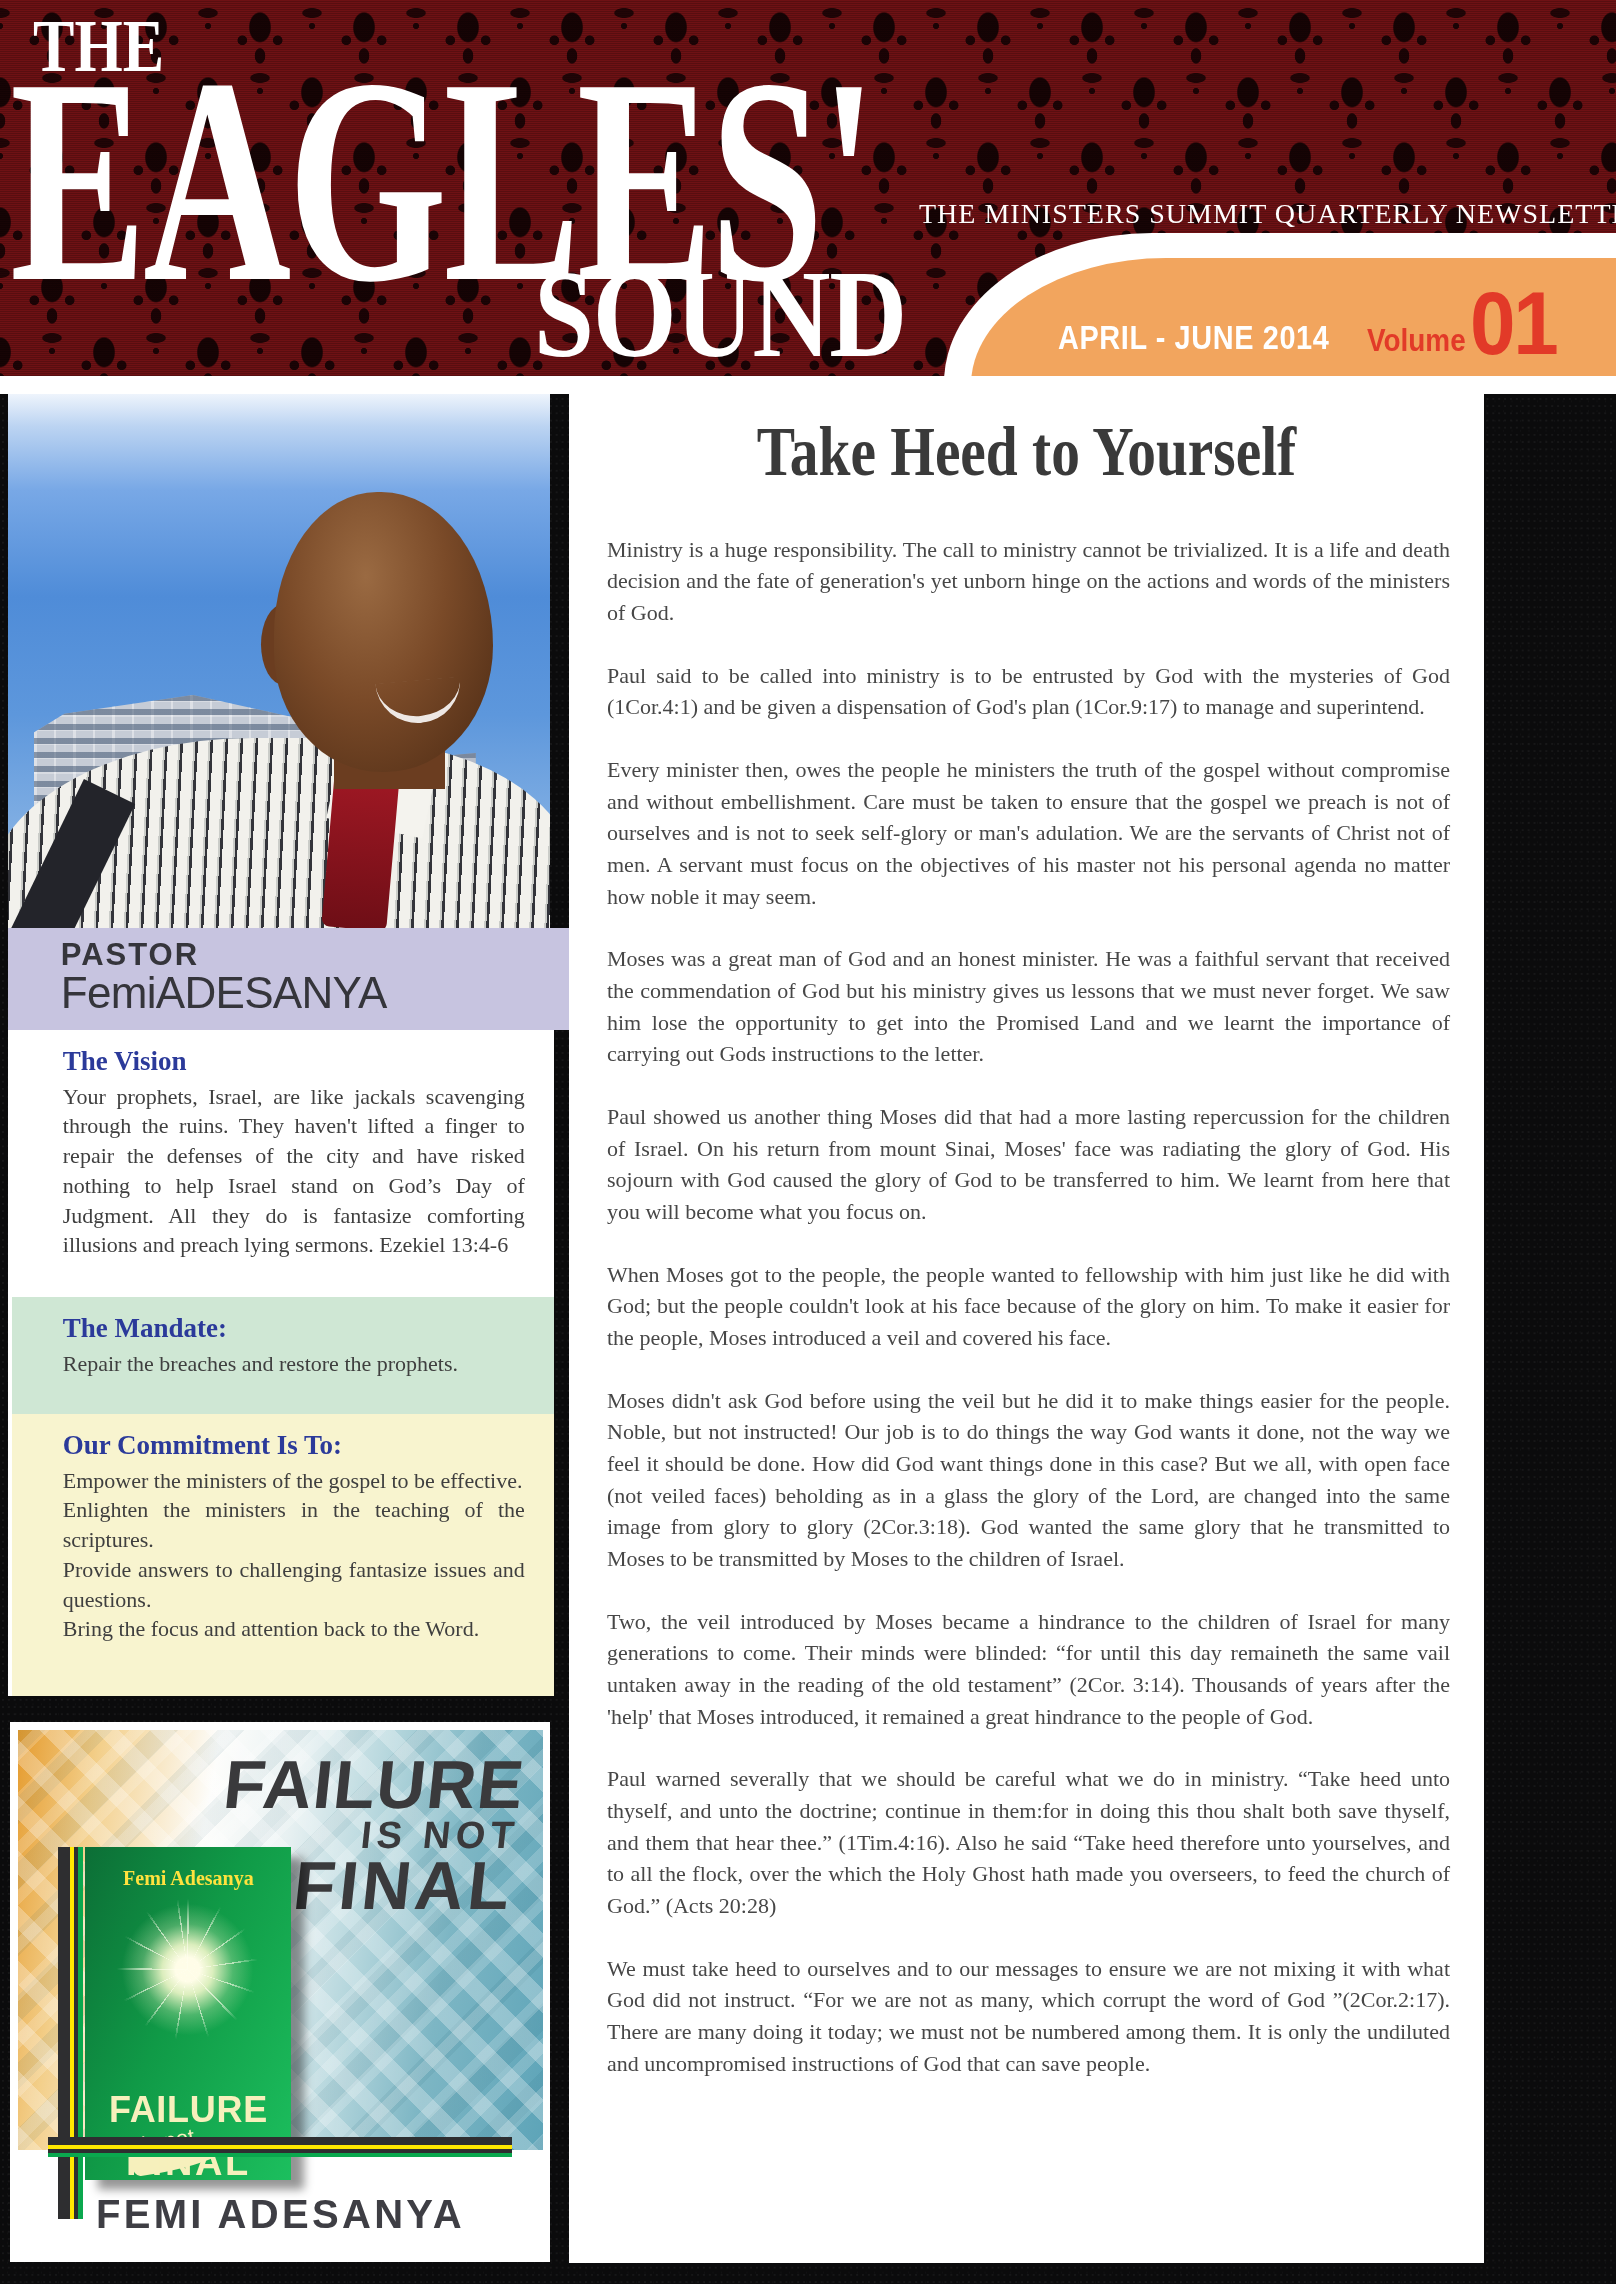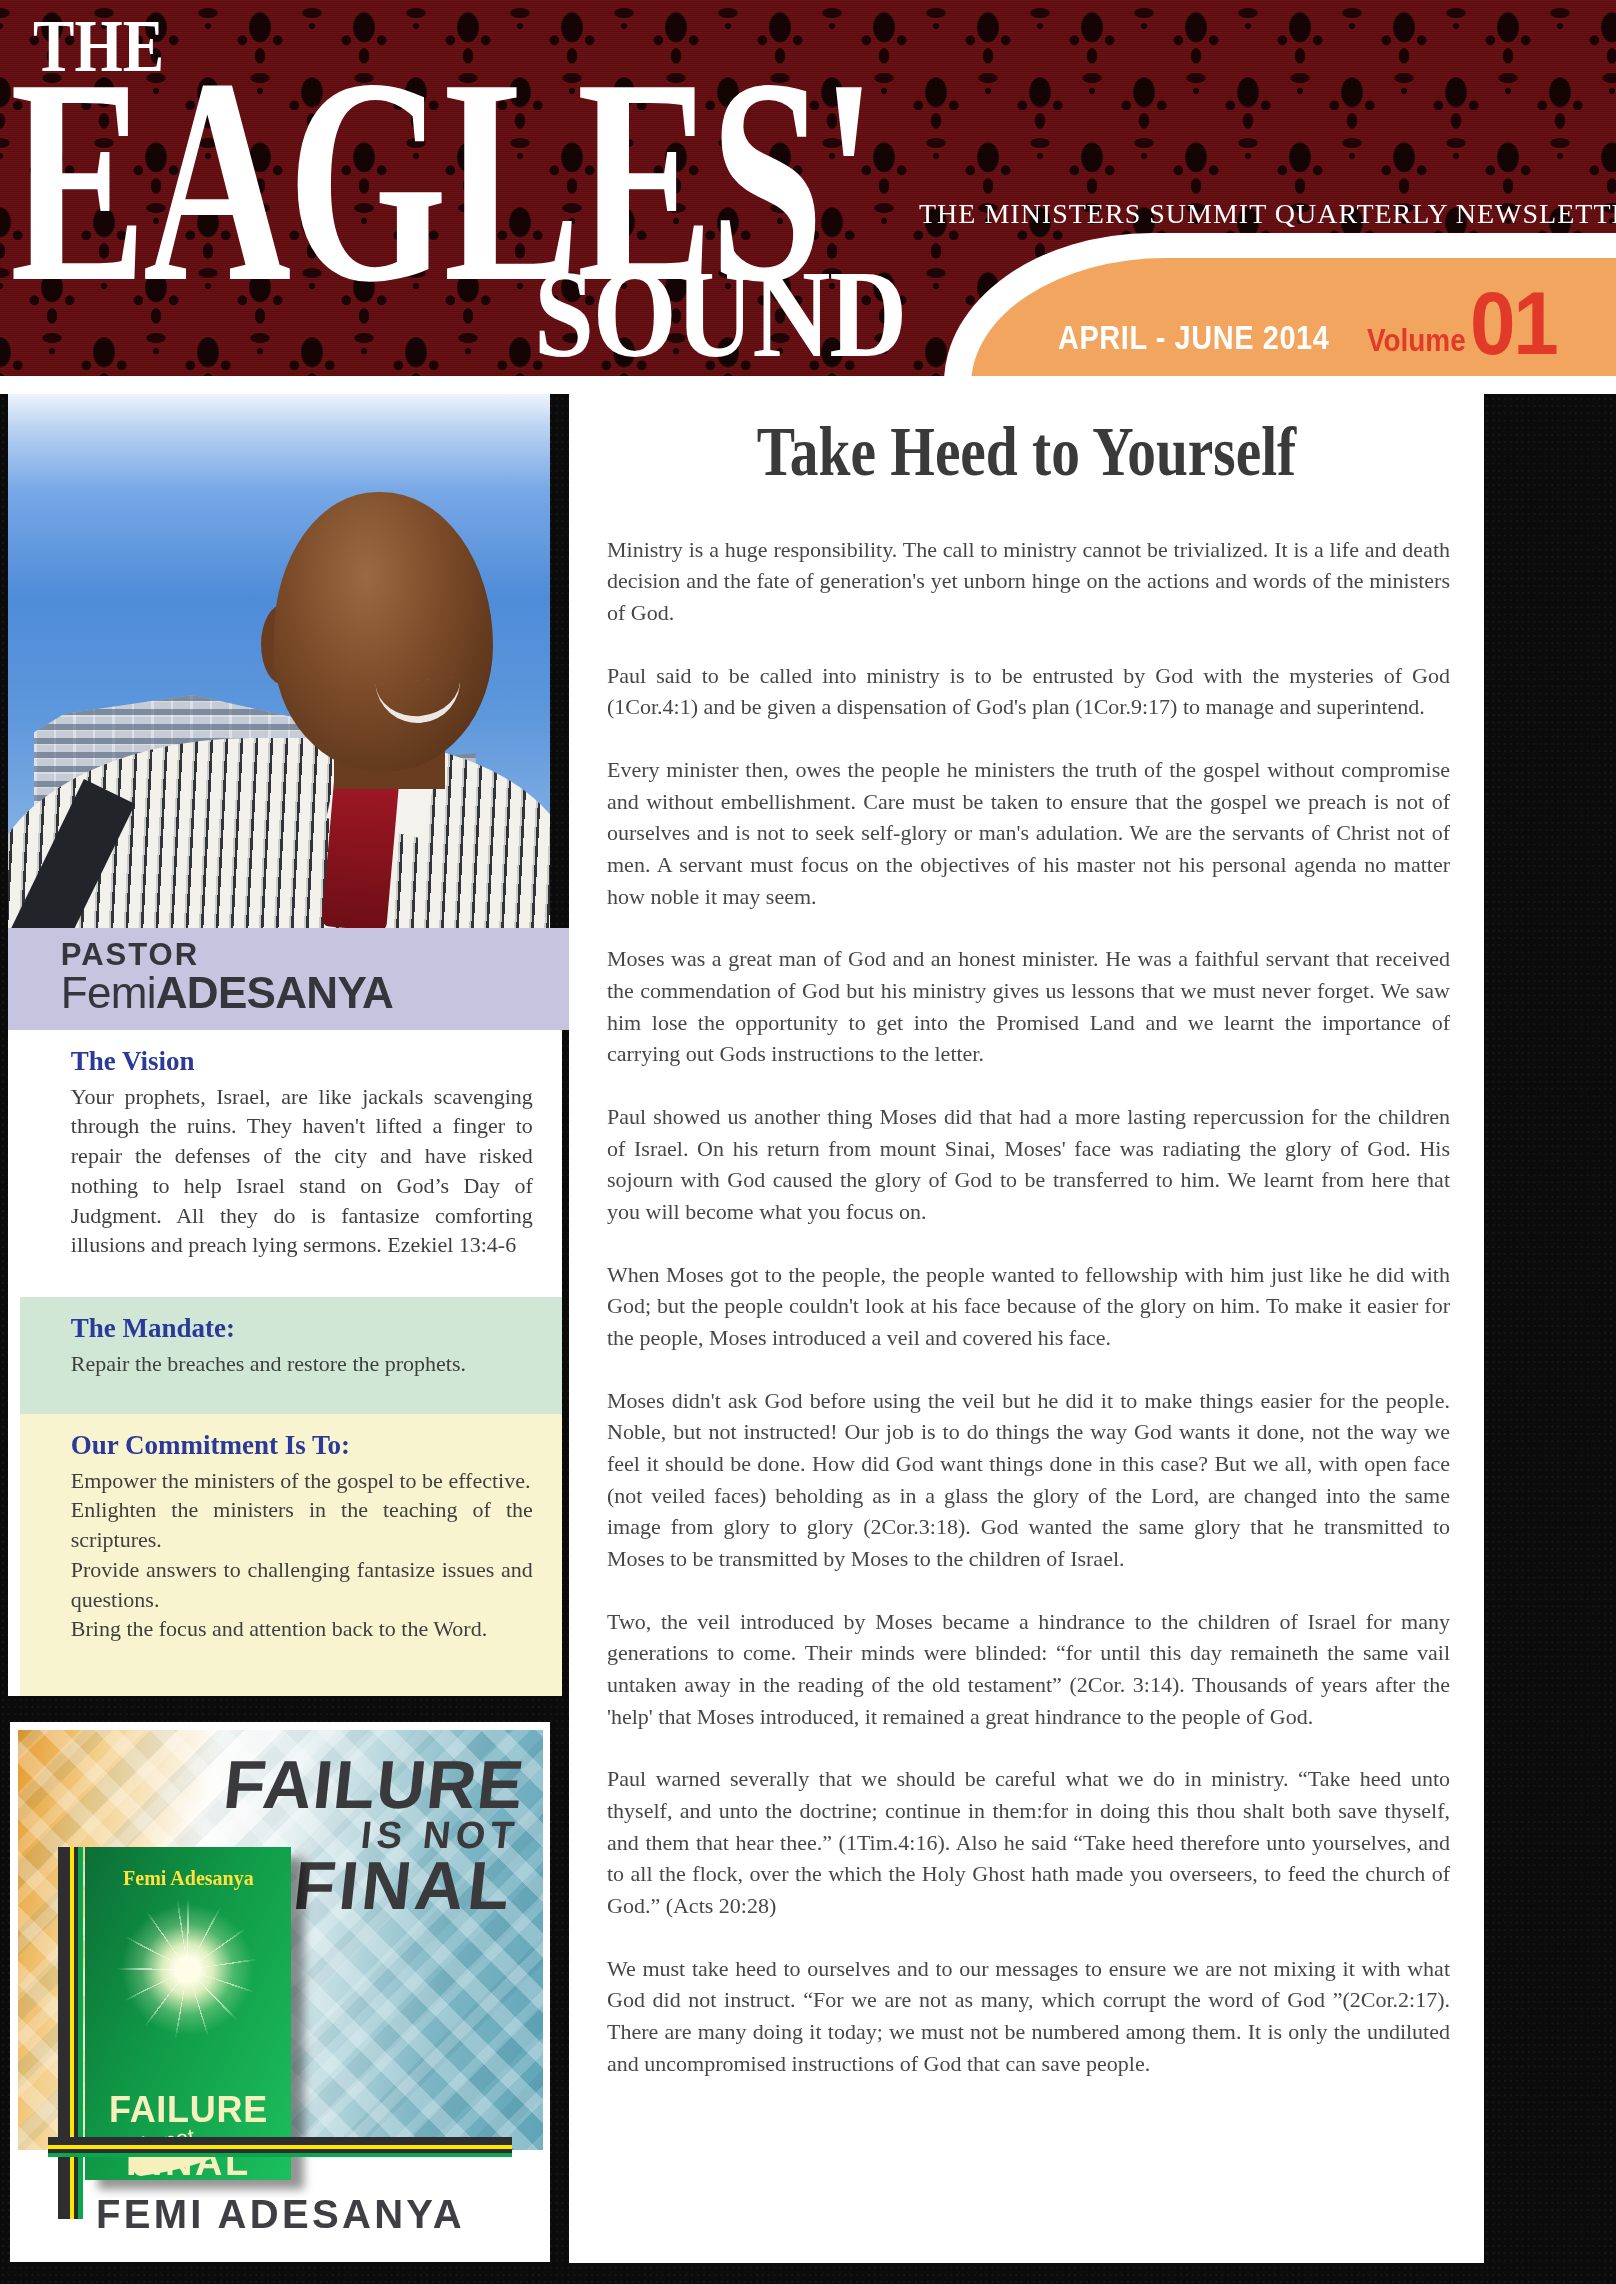--- a/index.html
+++ b/index.html
@@ -73,22 +73,22 @@
      border-radius:48% 52% 50% 50%/52% 56% 46% 44%;
      background:radial-gradient(ellipse at 42% 30%,#9a6a42 0%,#7a4a28 45%,#5a341a 82%);}
   .ear{position:absolute;left:253px;top:210px;width:46px;height:81px;border-radius:50%;background:#6b3d20;}
   .smile{position:absolute;left:369px;top:286px;width:85px;height:36px;border-radius:0 0 46px 46px;
      border-bottom:7.8px solid rgba(255,255,255,.88);transform:rotate(-5deg);}
   .name-band{position:absolute;left:0;top:534px;width:542px;height:102px;background:#c7c4e0;color:#35353b;
      font-family:"Liberation Sans",sans-serif;padding-left:35px;}
   .pastor{position:absolute;left:53px;top:9px;font-weight:bold;font-size:31px;letter-spacing:2px;}
   .pastor-name{position:absolute;left:53px;top:40px;font-size:44px;letter-spacing:-0.7px;white-space:nowrap;}
   .pastor-name .fn{font-weight:400;}
-  .pastor-name .ln{font-weight:700;}
-  .side-sec{position:absolute;left:12px;width:542px;box-sizing:border-box;padding:15.6px 29px 0 51px;}
+  .pastor-name .ln{font-weight:400;}
+  .side-sec{position:absolute;left:4px;width:542px;box-sizing:border-box;padding:15.6px 29px 0 51px;}
   .vision{top:636px;height:267px;background:#fff;}
   .mandate{top:903px;height:125px;background:#cfe7d4;}
   .commitment{top:1020px;height:282px;background:#f8f4cf;}
   .side-h{color:#2b3a9a;font-weight:bold;font-size:27px;margin:0 0 5.2px 0;}
   .side-p,.side-item{color:#3f3f3f;font-size:22px;line-height:1.35;text-align:justify;margin:0;}
 
   
   .adbox{position:absolute;left:10.4px;top:1722px;width:540px;height:540px;background:#fff;}
   .ad-bg{position:absolute;left:7.8px;right:7.8px;top:7.8px;height:420px;
     background-image:

